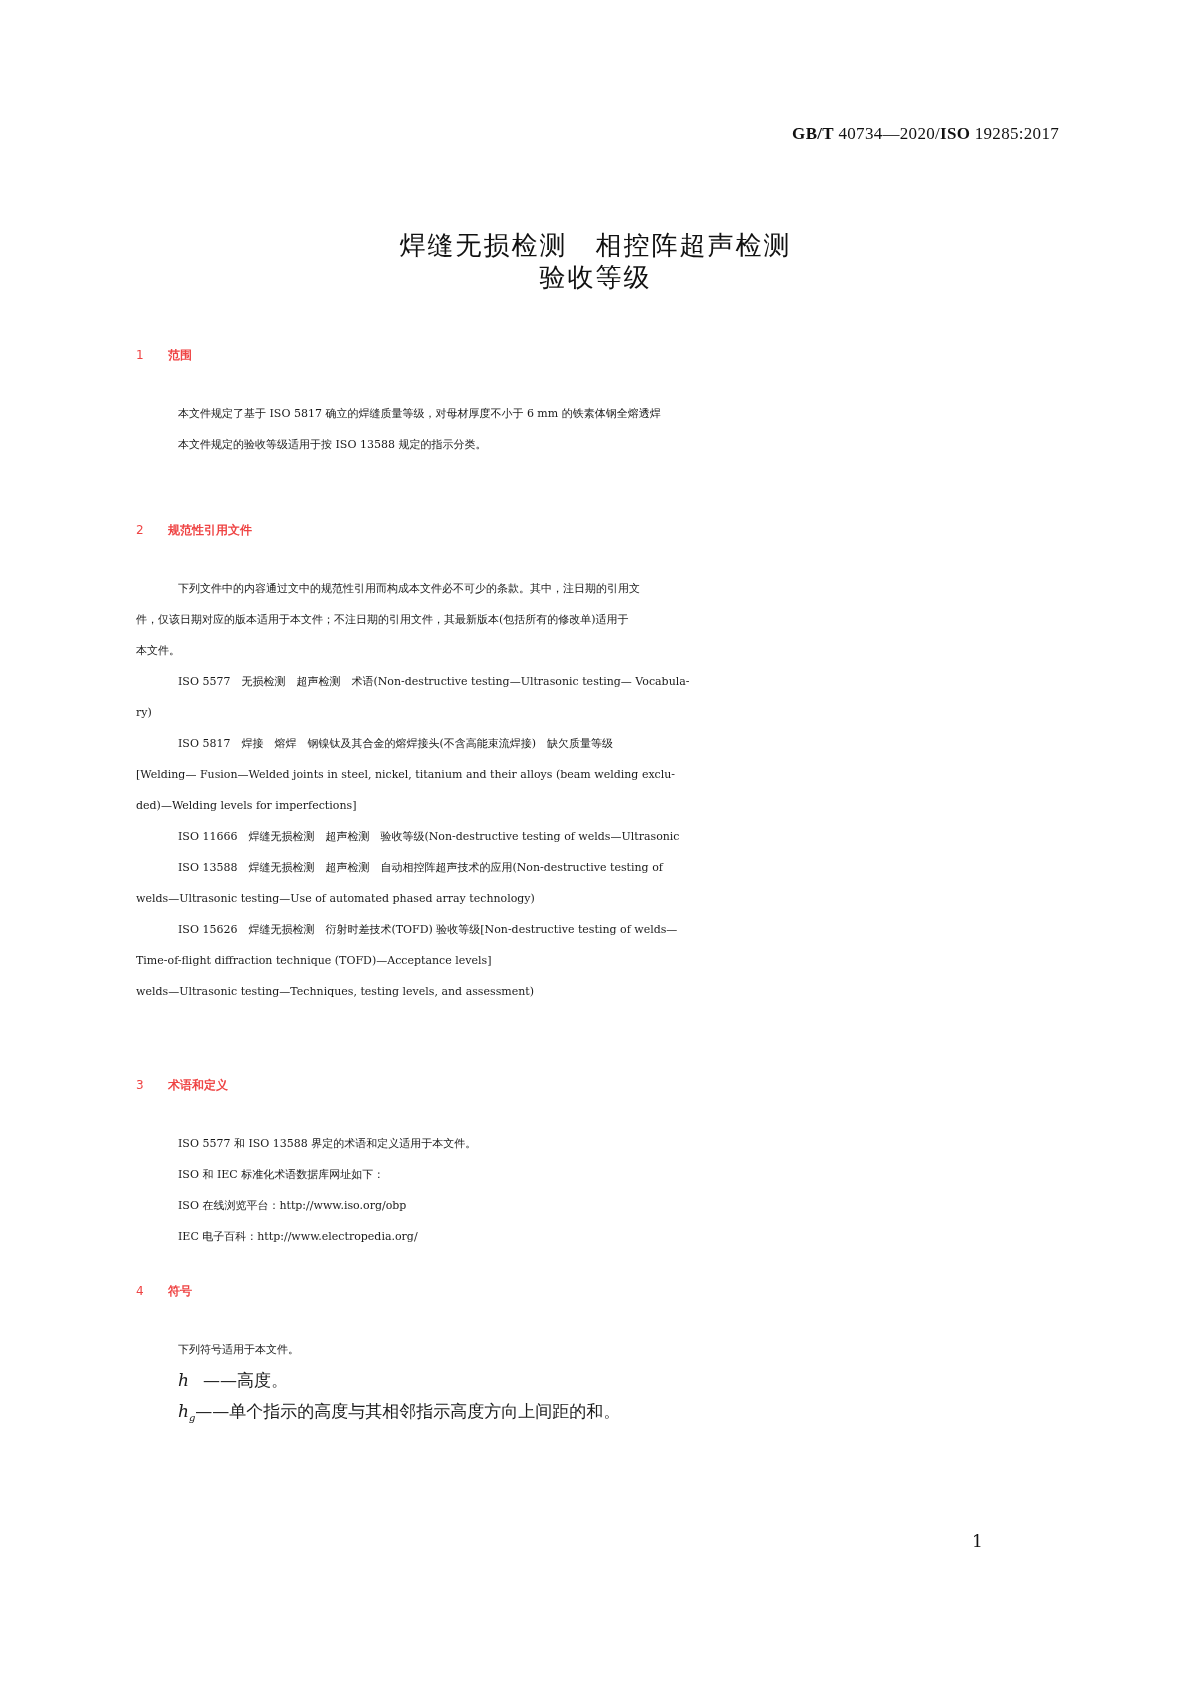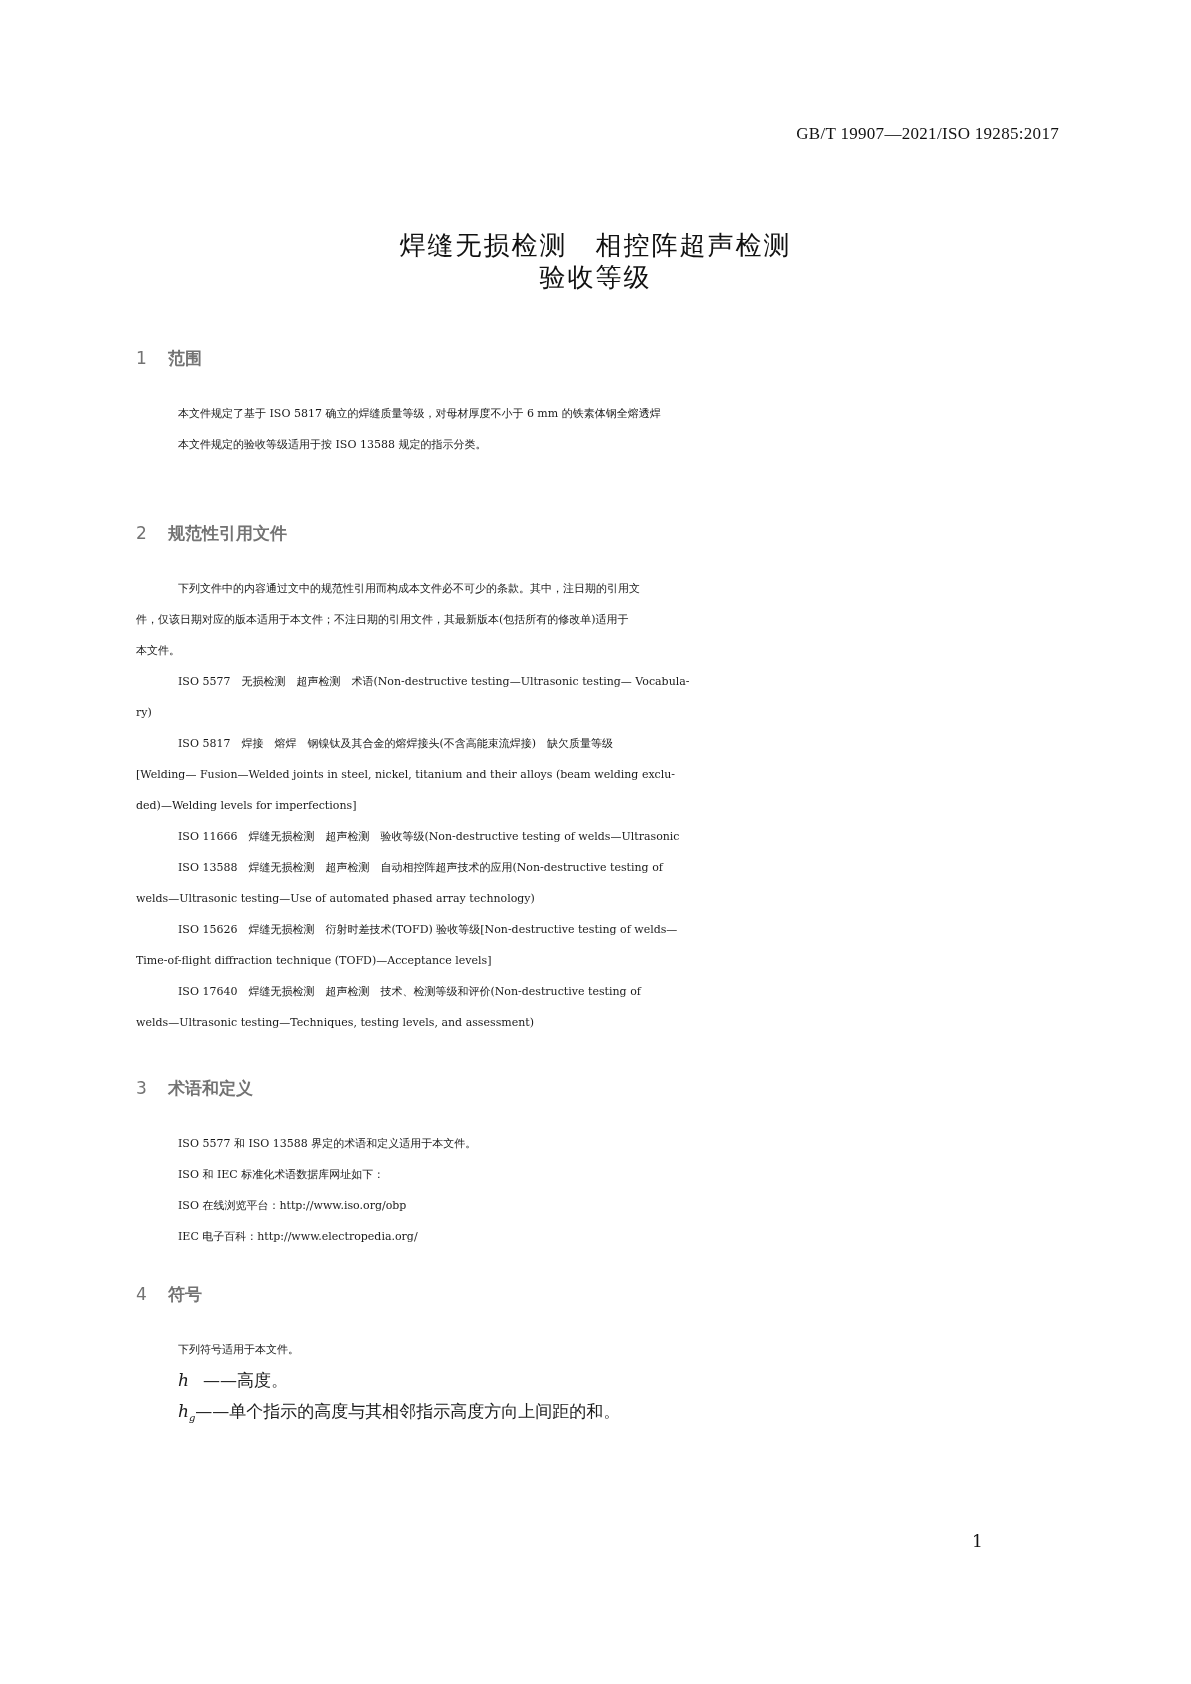--- a/index.html
+++ b/index.html
@@ -1,44 +1,44 @@
 <!DOCTYPE html>
 <html><head>
   <meta charset="utf-8">
   <style>
     html, body { margin: 0; padding: 0; background: #ffffff; }
     body { width: 1191px; height: 1684px; position: relative; overflow: hidden;
            font-family: "DejaVu Serif", "Liberation Serif", serif; color: #1a1a1a; }
     .page { position: absolute; left: 0; top: 0; width: 1191px; height: 1684px; }
     .header-code { position: absolute; right: 132px; top: 124px; font-size: 17px; letter-spacing: 0.3px;
                    font-family: "Liberation Serif", serif; color: #111; }
-    .header-code b { font-weight: normal; margin-top: 20px; }
+    .header-code b { font-weight: bold; margin-top: 20px; }
     .title { position: absolute; left: 0; width: 1191px; text-align: center;
              font-family: "DejaVu Sans", sans-serif; font-size: 26px; color: #111; letter-spacing: 2px; }
     .title.l1 { top: 228px; }
     .title.l2 { top: 260px; }
     .title .gap { display: inline-block; width: 28px; }
-    .sec { position: absolute; left: 136px; font-family: "DejaVu Sans", sans-serif; font-size: 17px; font-weight: bold; color: #737373; }
+    .sec { position: absolute; left: 136px; font-family: "DejaVu Sans", sans-serif; font-size: 12px; font-weight: bold; color: #ef4444; }
     .sec .num { display: inline-block; width: 32px; font-weight: normal; }
     .para { position: absolute; left: 136px; width: 928px; font-size: 11px; line-height: 31px; color: #1a1a1a;
             text-align: justify; }
     .para .ind { padding-left: 42px; }
     .line { display: block; white-space: nowrap; }
     .sym-row { position: absolute; left: 178px; font-size: 17px; line-height: 31px; white-space: nowrap; }
     .sym-row i { font-family: "DejaVu Serif", serif; font-style: italic; }
     .sym-row sub { font-size: 10px; font-style: italic; }
     .page-num { position: absolute; left: 972px; top: 1531px; font-size: 17px; color: #111; }
   </style>
 </head>
 <body>
 
 <div class="page">
 
   <div class="header-code">
-    <b>GB/T</b><span> 19907—2021/</span><b>ISO</b><span> 19285:2017</span>
+    <b>GB/T</b><span> 40734—2020/</span><b>ISO</b><span> 19285:2017</span>
   </div>
 
   <div class="title l1">
     <span>焊缝无损检测</span><span class="gap"></span><span>相控阵超声检测</span>
   </div>
   <div class="title l2">验收等级</div>
 
   <div class="sec" style="top:347px;">
     <span class="num">1</span><span>范围</span>
   </div>
@@ -69,21 +69,20 @@
     </div>
     <div class="ref">
       <span class="line ind">ISO 13588　焊缝无损检测　超声检测　自动相控阵超声技术的应用(Non-destructive testing of</span>
       <span class="line">welds—Ultrasonic testing—Use of automated phased array technology)</span>
     </div>
     <div class="ref">
       <span class="line ind">ISO 15626　焊缝无损检测　衍射时差技术(TOFD) 验收等级[Non-destructive testing of welds—</span>
       <span class="line">Time-of-flight diffraction technique (TOFD)—Acceptance levels]</span>
     </div>
     <div class="ref">
-      <span class="line ind">ISO 17640　焊缝无损检测　超声检测　技术、检测等级和评价(Non-destructive testing of</span>
       <span class="line">welds—Ultrasonic testing—Techniques, testing levels, and assessment)</span>
     </div>
   </div>
 
   <div class="sec" style="top:1077px;">
     <span class="num">3</span><span>术语和定义</span>
   </div>
   <div class="para" style="top:1128px;">
     <span class="line ind">ISO 5577 和 ISO 13588 界定的术语和定义适用于本文件。</span>
     <span class="line ind">ISO 和 IEC 标准化术语数据库网址如下：</span>

